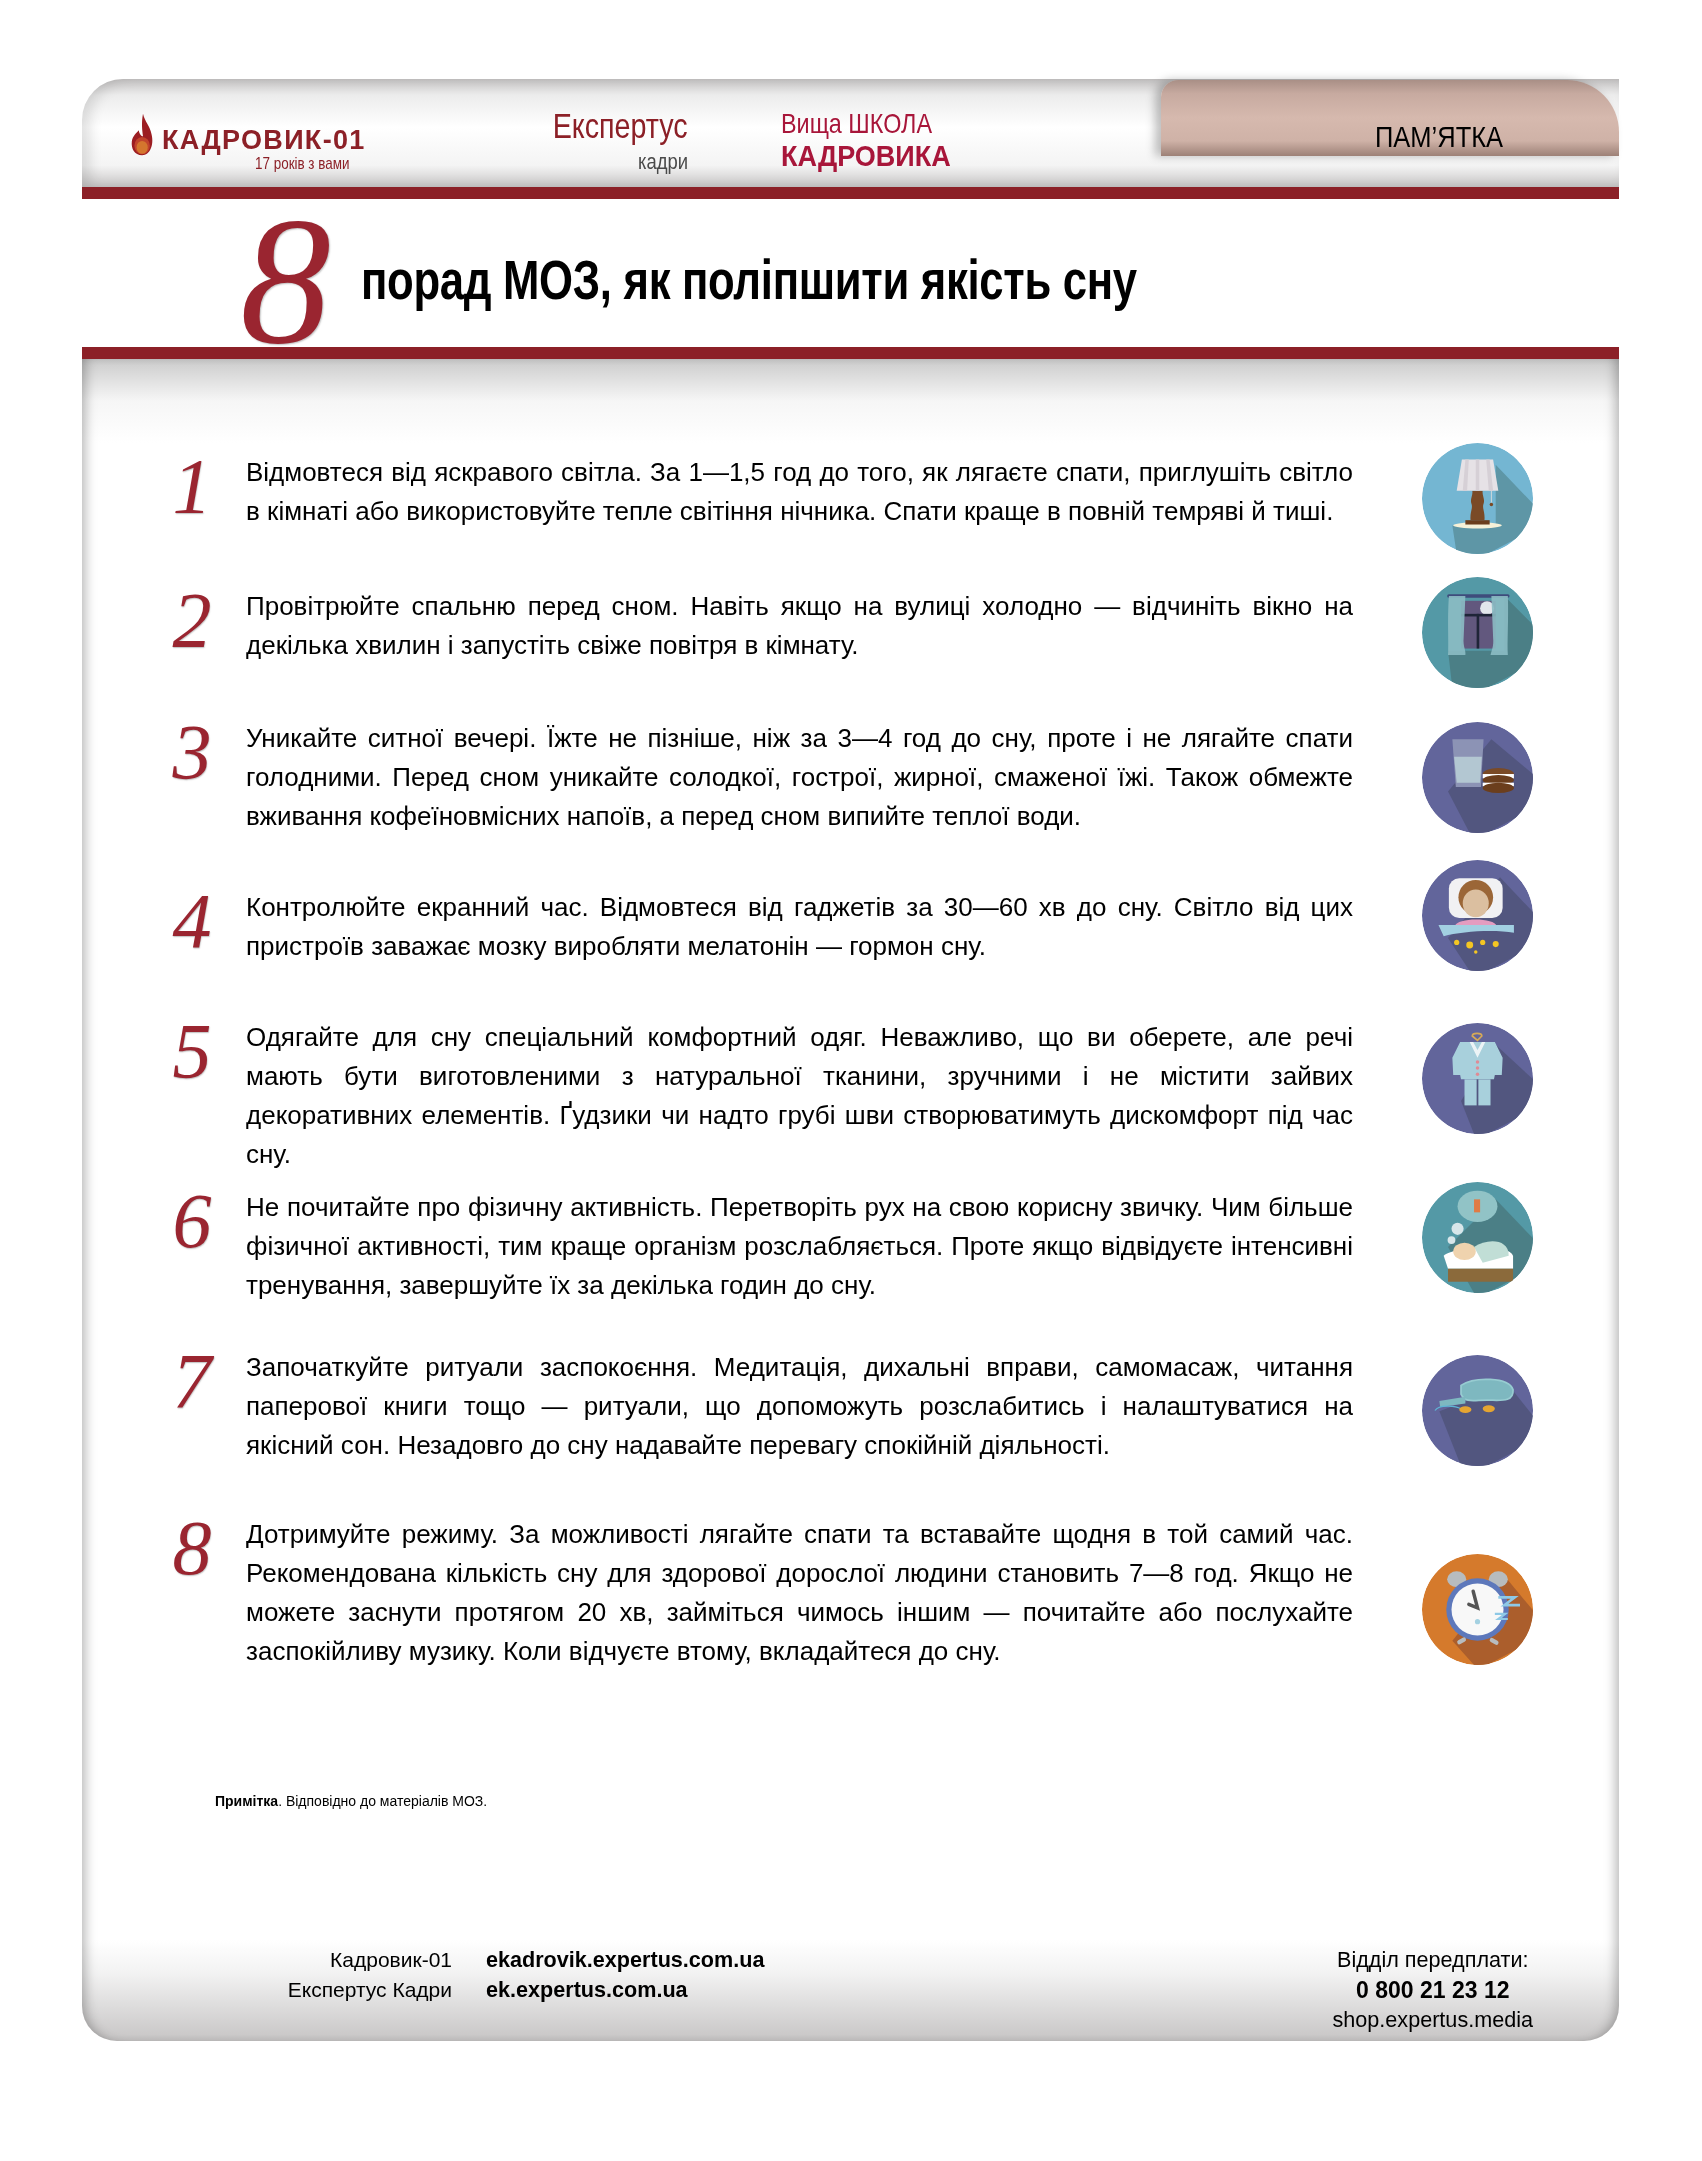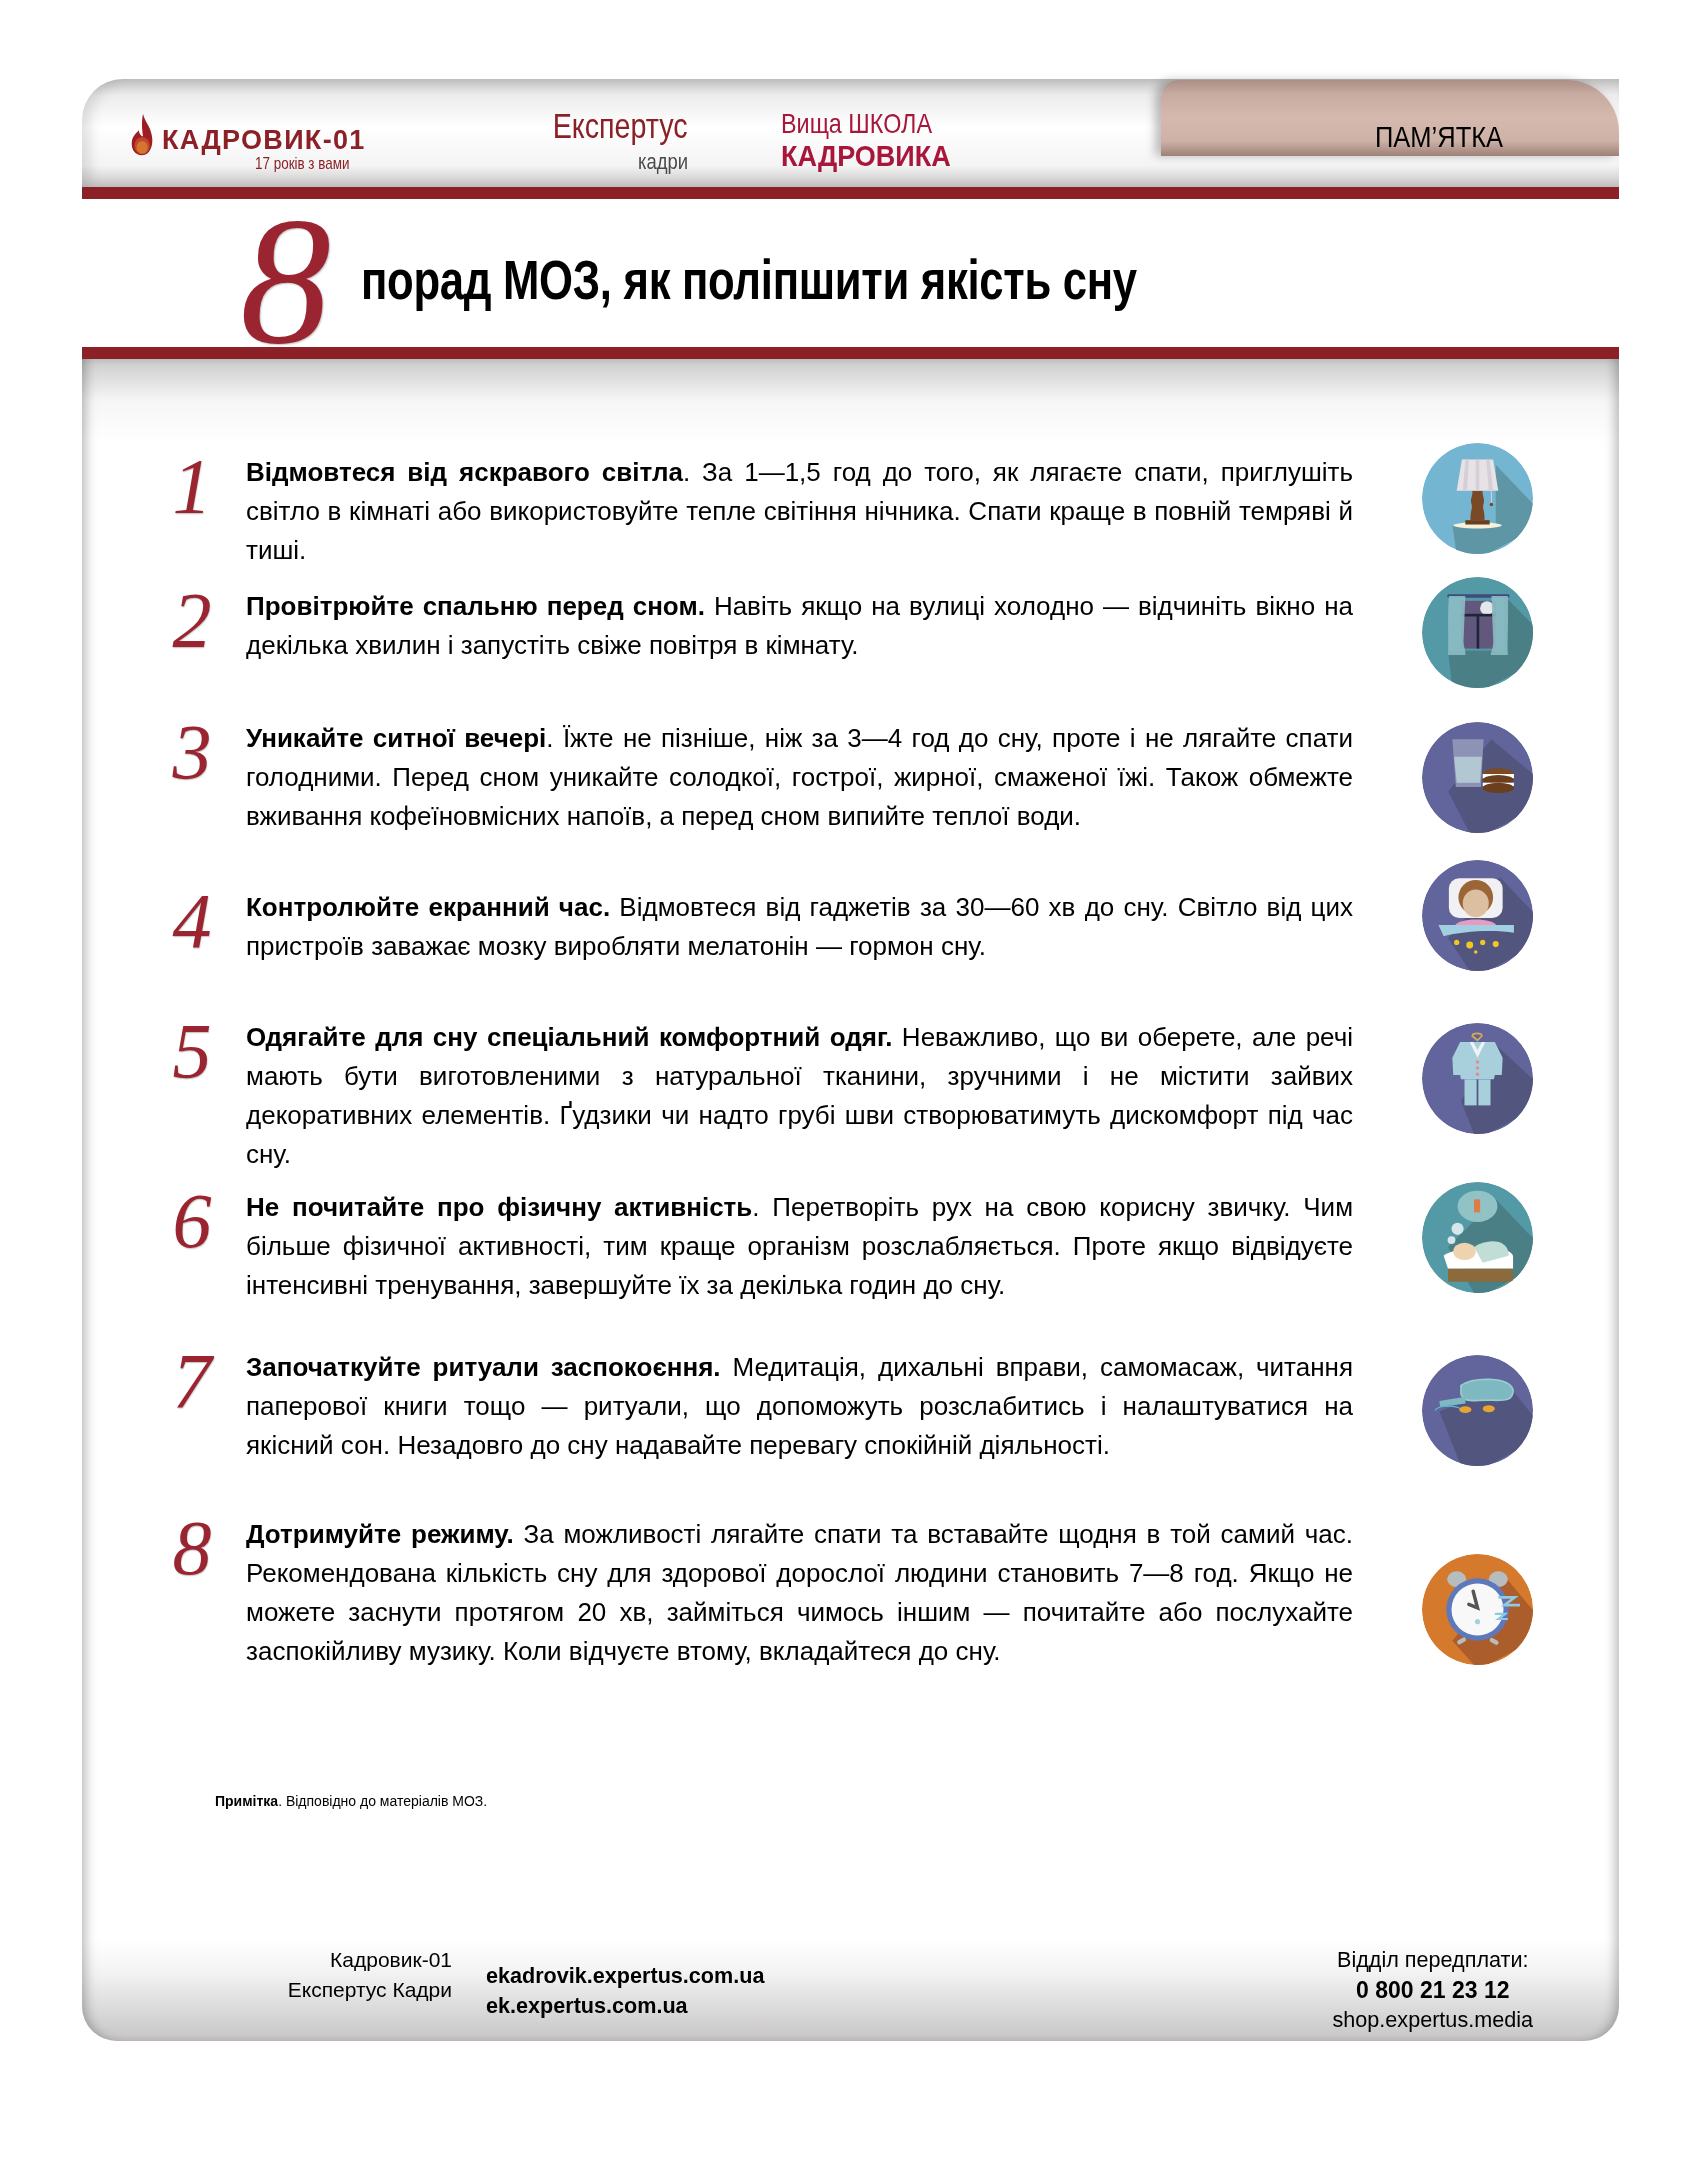--- a/index.html
+++ b/index.html
@@ -83,33 +83,33 @@
   .tip { position: absolute; left: 164px; width: 1427px; }
   .tip-num {
     position: absolute; left: 0; top: 0; width: 56px;
     font-family: "Liberation Serif", serif; font-style: italic; font-size: 78px; line-height: 78px;
     color: #9a2530; text-shadow: 0.4px 0.9px 1.3px rgba(0,0,0,0.25); text-align: center;
   }
   .tip-text {
     position: absolute; left: 82px; top: 6px; width: 1107px;
     font-size: 26px; line-height: 39px; text-align: justify;
   }
-  .tip-title { font-weight: bold; }
+  .tip-title { font-weight: normal; }
   .tip-icon {
     position: absolute; left: 1258px; width: 111px; height: 111px; border-radius: 50%; overflow: hidden;
   }
   .tip-icon svg { width: 111px; height: 111px; display: block; }
 
   
   .note { position: absolute; left: 215px; top: 1793px; font-size: 14px; white-space: nowrap; }
   .note b { font-weight: bold; }
   .footer-left { position: absolute; top: 1945px; font-size: 21px; line-height: 30px; }
   .footer-left .labels { position: absolute; right: 0; text-align: right; white-space: nowrap; }
   .footer-left.lab { left: 0; width: 452px; }
-  .footer-links { position: absolute; left: 486px; top: 1945px; font-size: 21.6px; line-height: 30px; font-weight: bold; white-space: nowrap; margin-top: 16px; }
+  .footer-links { position: absolute; left: 486px; top: 1945px; font-size: 21.6px; line-height: 30px; font-weight: bold; white-space: nowrap; }
   .footer-right { position: absolute; right: 169px; top: 1945px; font-size: 21.6px; line-height: 30px; text-align: center; white-space: nowrap; }
   .footer-right .phone { font-weight: bold; font-size: 23px; }
 </style>
 </head>
 <body>
 
 <div class="header"></div>
 <div class="header-redline"></div>
 
 <div class="logo-kadrovik">

